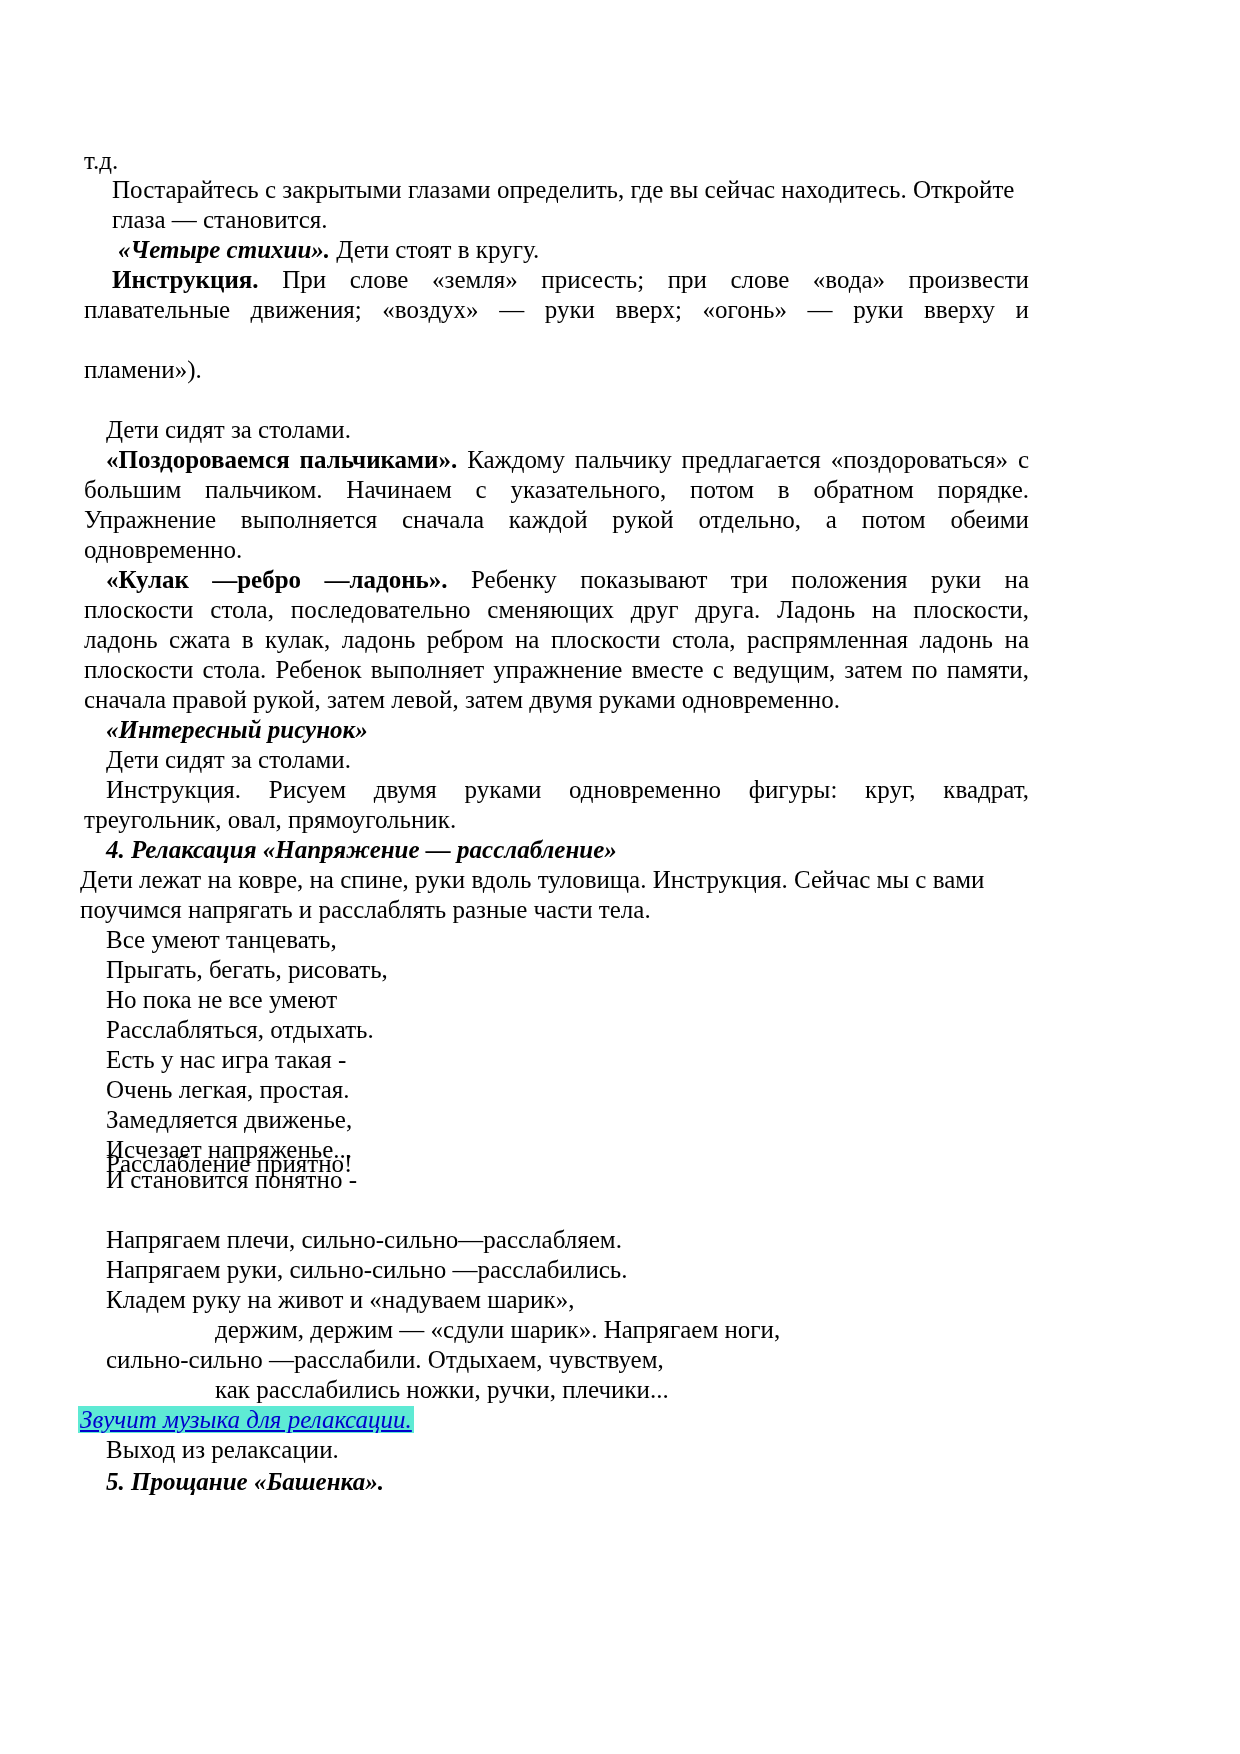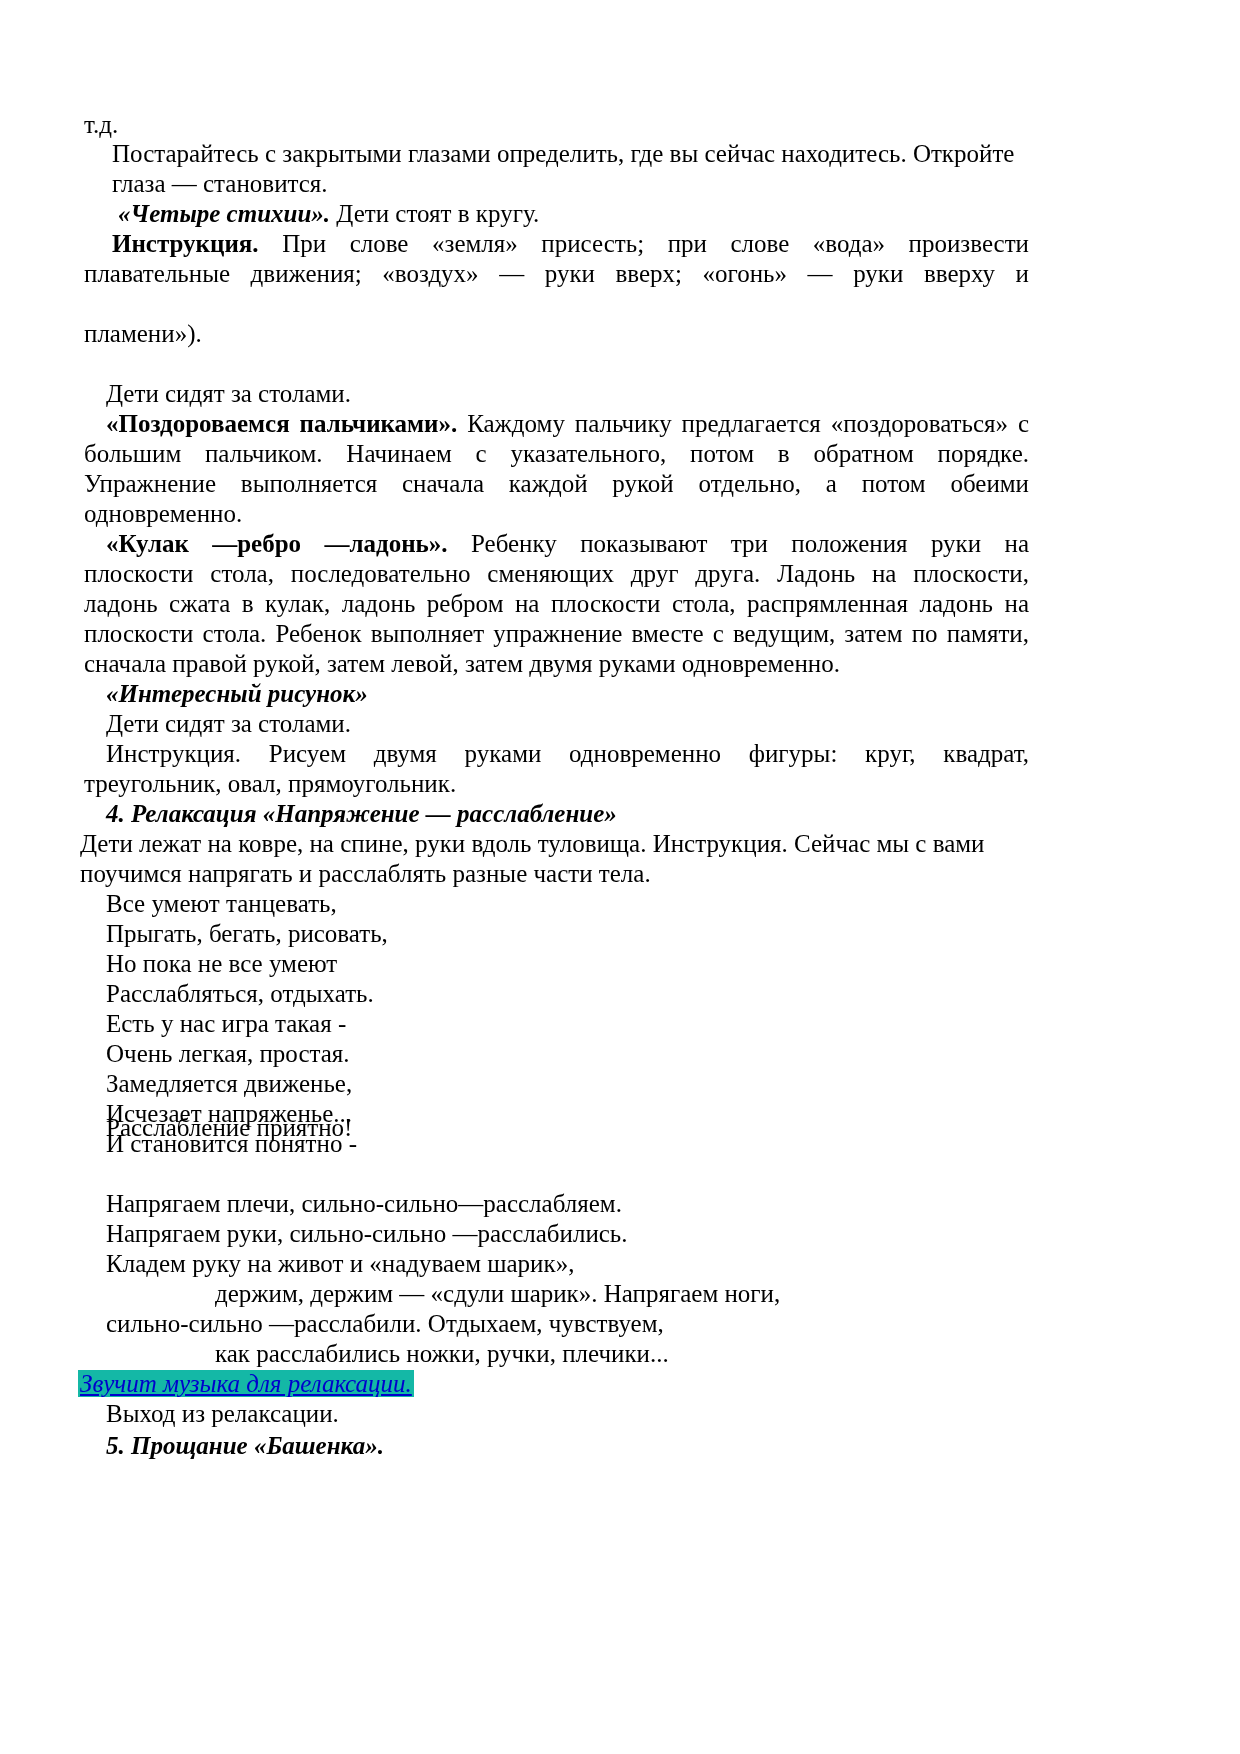--- a/index.html
+++ b/index.html
@@ -1,24 +1,24 @@
 <!DOCTYPE html>
 <html><head>
 <meta charset="utf-8">
 <style>
   html, body { margin: 0; padding: 0; background: #ffffff; }
   body { width: 1240px; height: 1754px; position: relative; overflow: hidden;
          font-family: "Liberation Serif", "DejaVu Serif", serif; color: #000; }
   .page { position: absolute; left: 0; top: 0; width: 1240px; height: 1754px; }
-  .ln { position: absolute; font-size: 25px; line-height: 30px; white-space: nowrap; }
+  .ln { position: absolute; font-size: 25px; line-height: 30px; white-space: nowrap; margin-top: 36px; }
   .just { text-align: justify; text-align-last: justify; white-space: normal; }
   .i { }
   .b { font-weight: bold; }
   .bi { font-weight: bold; font-style: italic; }
-  .link { color: #0000cc; text-decoration: underline; font-style: italic; background: #14b8a6; padding: 0 2px; }
+  .link { color: #0000cc; text-decoration: underline; font-style: italic; background: #5eead4; padding: 0 2px; }
 </style>
 </head>
 <body>
 
 <div class="page">
   <div class="ln" style="left:84px;top:110px">т.д.</div>
   <div class="ln" style="left:112px;top:139px">Постарайтесь с закрытыми глазами определить, где вы сейчас находитесь. Откройте</div>
   <div class="ln" style="left:112px;top:169px">глаза — становится.</div>
   <div class="ln" style="left:118px;top:199px"><span class="bi">«Четыре стихии».</span><span class="i"> Дети стоят в кругу.</span></div>
 

